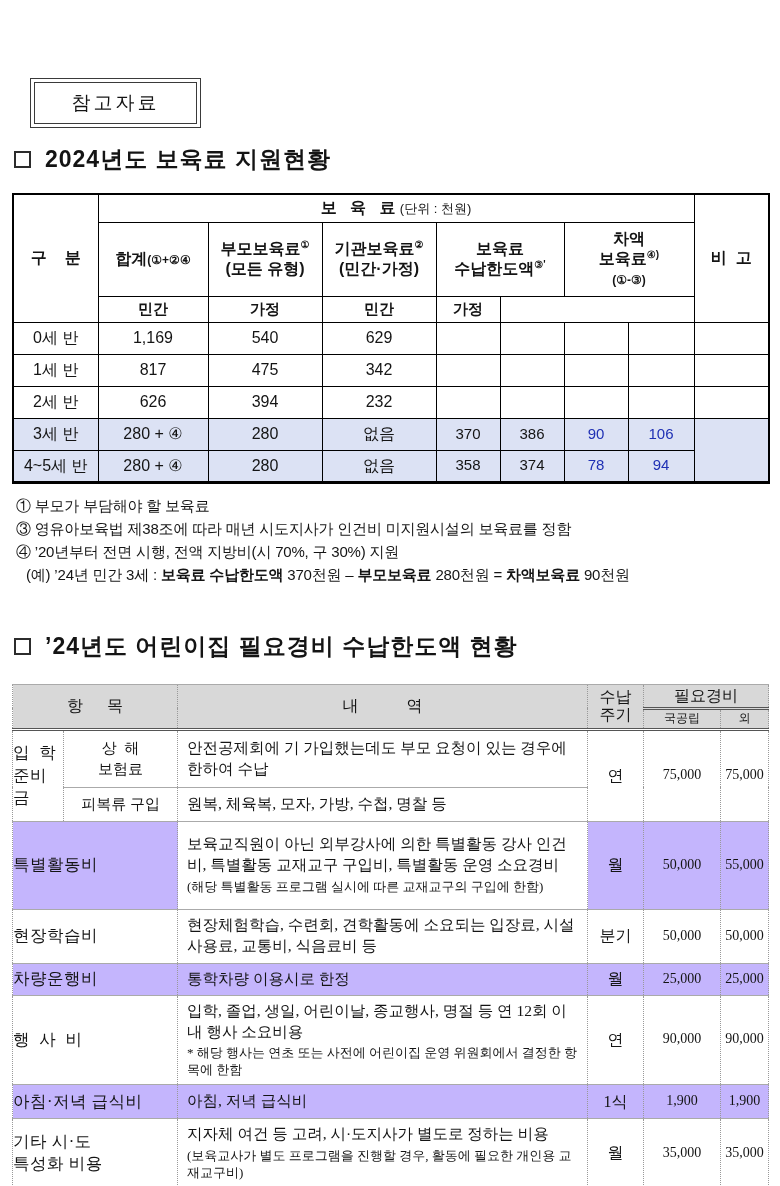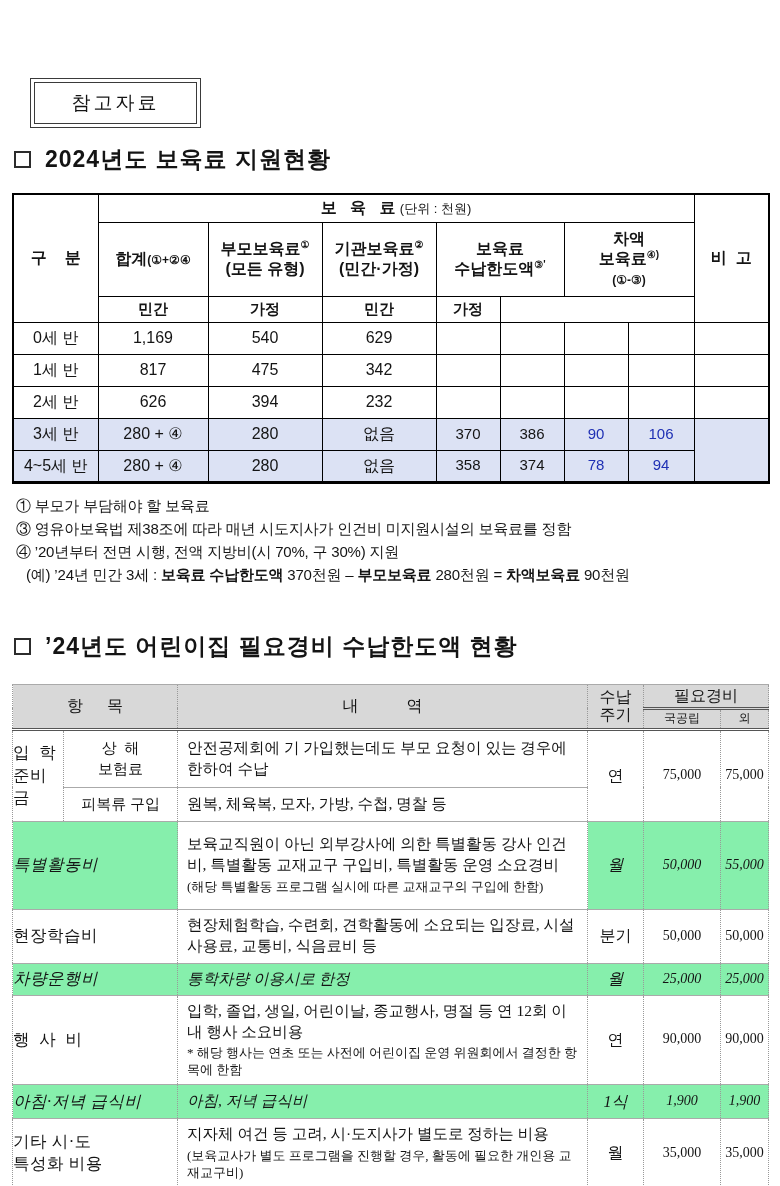--- a/index.html
+++ b/index.html
@@ -50,21 +50,21 @@
   .t2 thead th { background:#d8d8d8; font-weight:normal; font-size:16px;
     text-align:center; line-height:1.15; border-bottom:3px double #555; padding:2px 0; }
   .t2 thead .sub th { font-size:12px;margin-top:28px; }
   .t2 td { font-size:15.5px; line-height:1.35; }
   .t2 .item { text-align:left; font-size:16.5px; letter-spacing:0.5px; }
   .t2 .sub-item { text-align:center; font-size:15px; }
   .t2 .desc { text-align:left; padding:5px 6px 5px 9px; }
   .t2 .cycle { text-align:center; font-size:16px; }
   .t2 .amt { text-align:center; font-size:14px; }
   .t2 .note { display:block; font-size:13px; margin-top:3px; line-height:1.3; }
-  .t2 .gray { background:#86efac;font-style:italic; }
+  .t2 .gray { background:#c4b5fd; }
   .h-r1a td { height:58px; }
   .h-r1b td { height:34px; }
   .h-r2 td { height:88px; }
   .h-r3 td { height:54px; }
   .h-r4 td { height:20px; }
   .h-r5 td { height:86px; }
   .h-r6 td { height:34px; }
   .h-r7 td { height:70px; }
 </style>
 </head>

